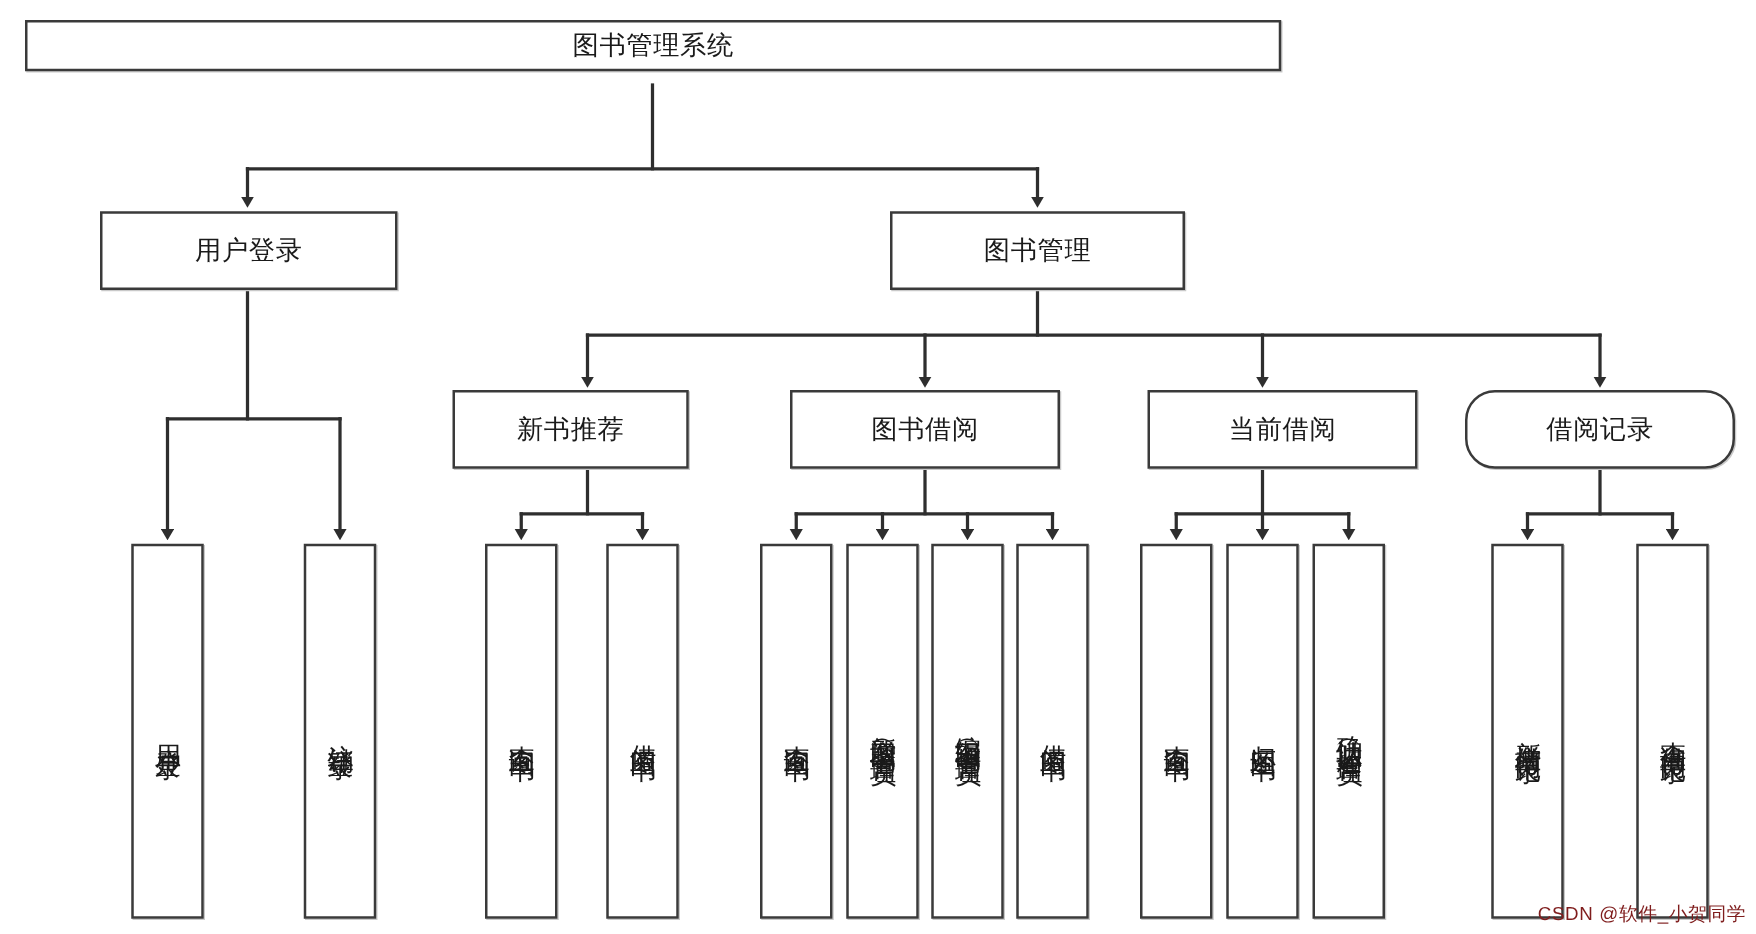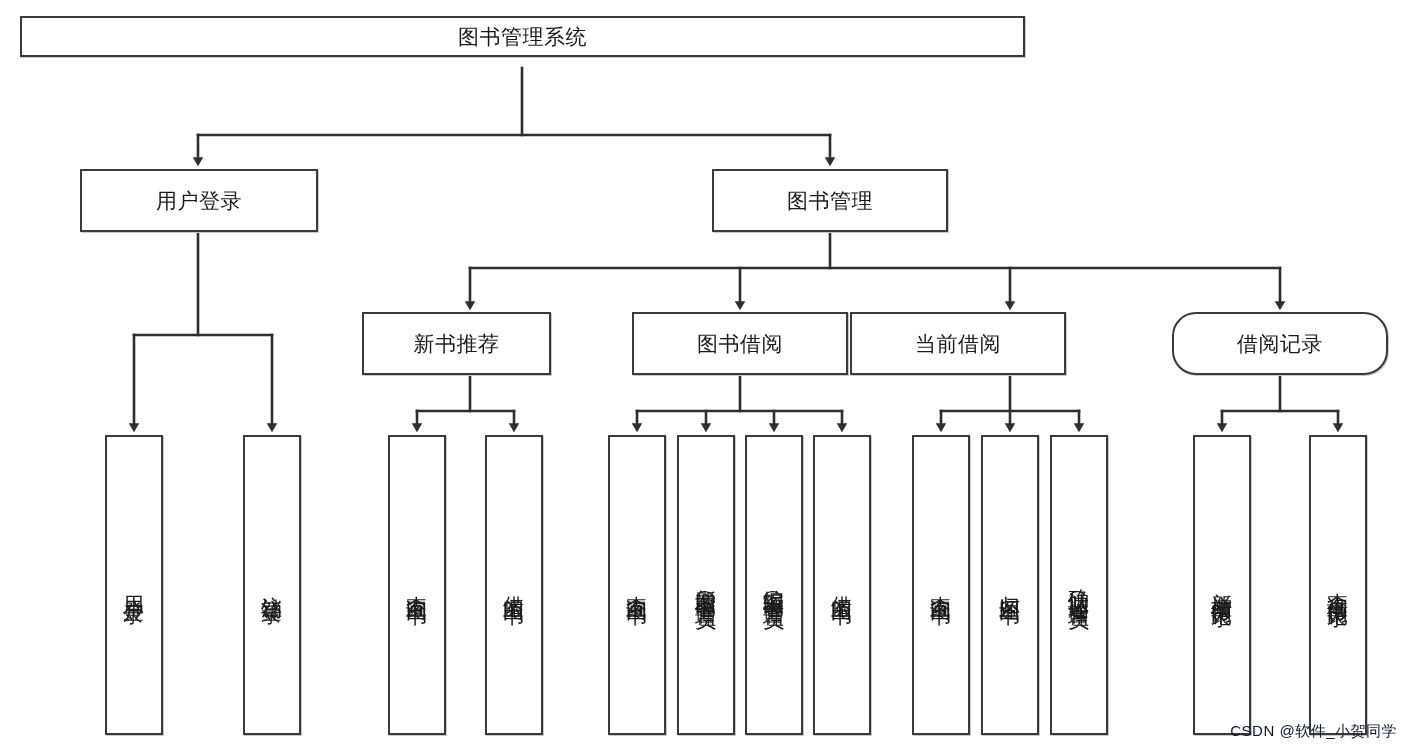--- a/index.html
+++ b/index.html
@@ -55,21 +55,21 @@
     font-size: 21px;
     letter-spacing: 3px;
     line-height: 1.0;
     white-space: nowrap;
   }
   #watermark {
     position: absolute;
     right: 8px;
     bottom: 6px;
     font-size: 15px;
-    color: #0f172a;
+    color: #7f1d1d;
     letter-spacing: 0.5px;
     white-space: nowrap;
     pointer-events: none;
   }
 </style>
 </head>
 <body>
 
 <div id="canvas">
 
@@ -133,21 +133,21 @@
   <div class="node horiz" style="left:712px; top:169px; width:236px; height:63px;">
     <span class="label">图书管理</span>
   </div>
 
   <div class="node horiz" style="left:362px; top:312px; width:189px; height:63px;">
     <span class="label">新书推荐</span>
   </div>
   <div class="node horiz" style="left:632px; top:312px; width:216px; height:63px;">
     <span class="label">图书借阅</span>
   </div>
-  <div class="node horiz" style="left:850px; top:312px; width:216px; height:63px;">
+  <div class="node horiz" style="left:918px; top:312px; width:216px; height:63px;">
     <span class="label">当前借阅</span>
   </div>
   <div class="node horiz" style="left:1172px; top:312px; width:216px; height:63px;border-radius:24px;">
     <span class="label">借阅记录</span>
   </div>
 
   <div class="node vert" style="left:105px; top:435px; width:58px; height:300px;">
     <span class="label">用户登录</span>
   </div>
   <div class="node vert" style="left:243px; top:435px; width:58px; height:300px;">

